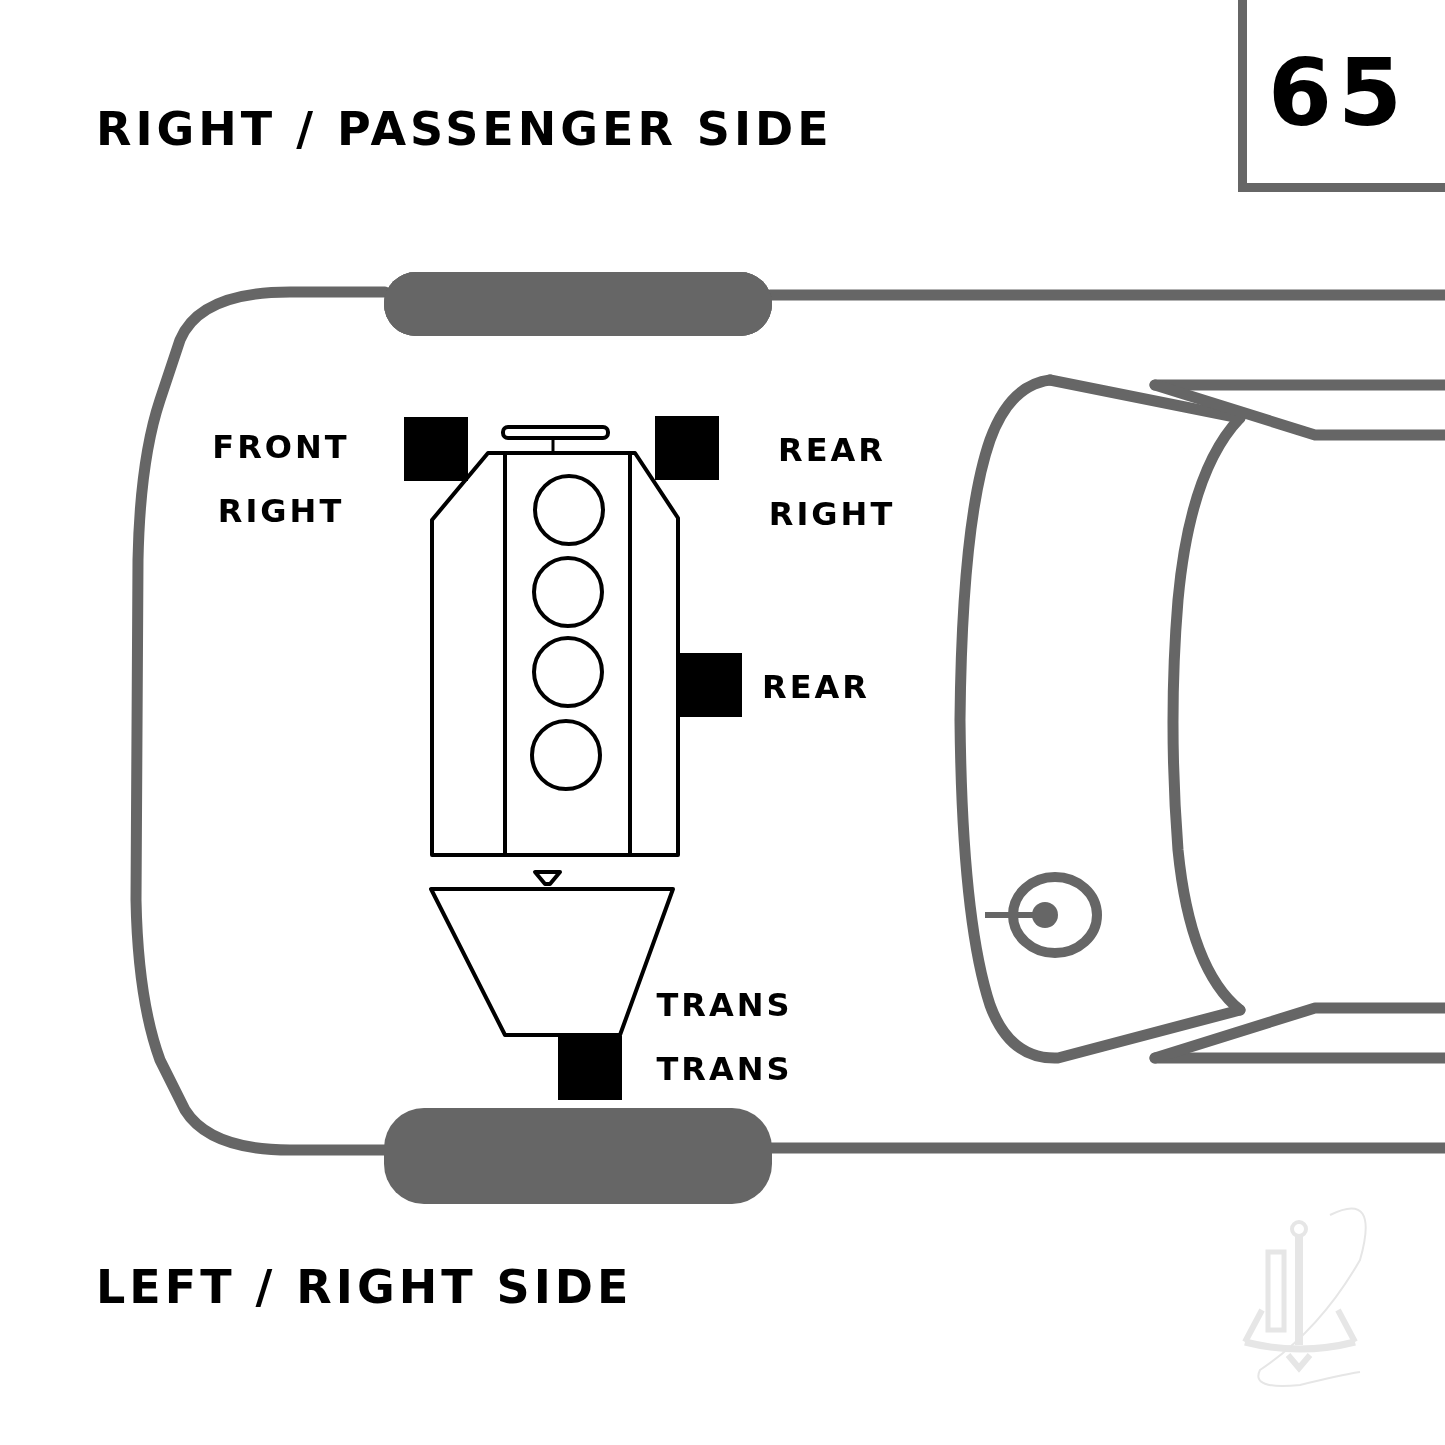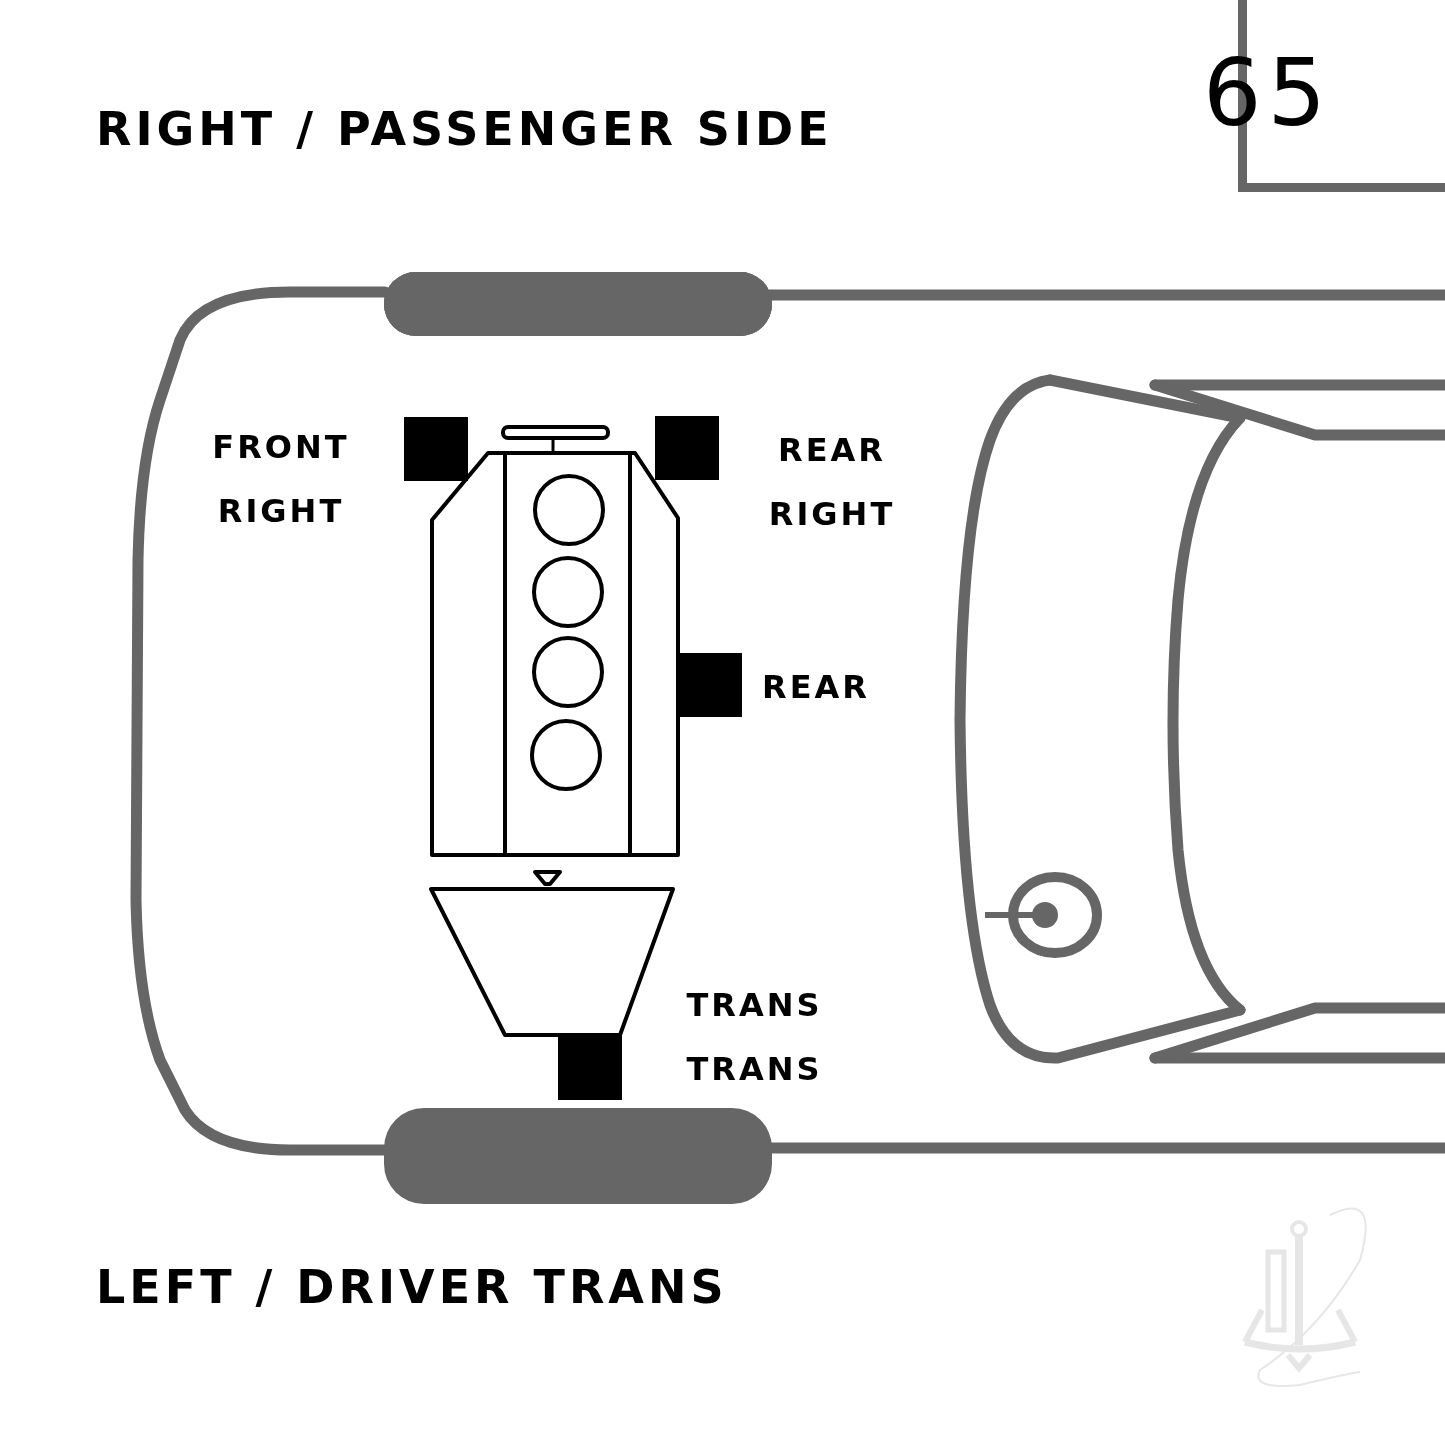--- a/index.html
+++ b/index.html
@@ -3,21 +3,21 @@
 <meta charset="utf-8">
 <style>
   html, body { margin: 0; padding: 0; background: #ffffff; }
   body { width: 1445px; height: 1445px; position: relative; overflow: hidden; font-family: "DejaVu Sans", sans-serif; }
   .canvas { position: absolute; left: 0; top: 0; width: 1445px; height: 1445px; }
   .label { position: absolute; color: #000; font-family: "DejaVu Sans", sans-serif; font-weight: bold; letter-spacing: 3px; white-space: nowrap; line-height: 1; }
   .side-label { font-size: 46px; letter-spacing: 4px; }
   .mount-label { font-size: 32px; line-height: 64px; letter-spacing: 3px; }
   .center { text-align: center; }
   .badge { position: absolute; left: 1238px; top: -10px; width: 220px; height: 202px; border-left: 9px solid #666666; border-bottom: 9px solid #666666; box-sizing: border-box; }
-  .badge-num { position: absolute; left: 1203px; top: 48px; font-size: 92px; font-weight: normal; letter-spacing: 6px; font-family: "DejaVu Sans", sans-serif; color:#000; line-height: 1; }
+  .badge-num { position: absolute; left: 1268px; top: 48px; font-size: 92px; font-weight: bold; letter-spacing: 6px; font-family: "DejaVu Sans", sans-serif; color:#000; line-height: 1; }
   .mount { position: absolute; background: #000; }
 </style>
 </head>
 <body>
 
 <div class="canvas">
 
   <svg width="1445" height="1445" viewBox="0 0 1445 1445" style="position:absolute;left:0;top:0;">
 
     <g fill="none" stroke="#666666" stroke-width="11" stroke-linecap="round" stroke-linejoin="round">
@@ -80,29 +80,29 @@
 
   <div class="mount" style="left:404px;top:417px;width:64px;height:64px;"></div>
   <div class="mount" style="left:655px;top:416px;width:64px;height:64px;"></div>
   <div class="mount" style="left:678px;top:653px;width:64px;height:64px;"></div>
   <div class="mount" style="left:558px;top:1036px;width:64px;height:64px;"></div>
 
   <div class="badge"></div>
   <div class="badge-num">65</div>
 
   <div class="label side-label" style="left:96px;top:106px;">RIGHT / PASSENGER SIDE</div>
-  <div class="label side-label" style="left:96px;top:1264px;">LEFT / DRIVER TRANS</div>
+  <div class="label side-label" style="left:96px;top:1264px;">LEFT / RIGHT SIDE</div>
 
   <div class="label mount-label center" style="left:186px;top:415px;width:190px;">
     <div>FRONT</div>
     <div>RIGHT</div>
   </div>
   <div class="label mount-label center" style="left:742px;top:418px;width:180px;">
     <div>REAR</div>
     <div>RIGHT</div>
   </div>
   <div class="label mount-label" style="left:762px;top:655px;">REAR</div>
-  <div class="label mount-label center" style="left:662px;top:973px;width:185px;">
+  <div class="label mount-label center" style="left:632px;top:973px;width:185px;">
     <div>TRANS</div>
     <div>TRANS</div>
   </div>
 
 </div>
 
 </body></html>

